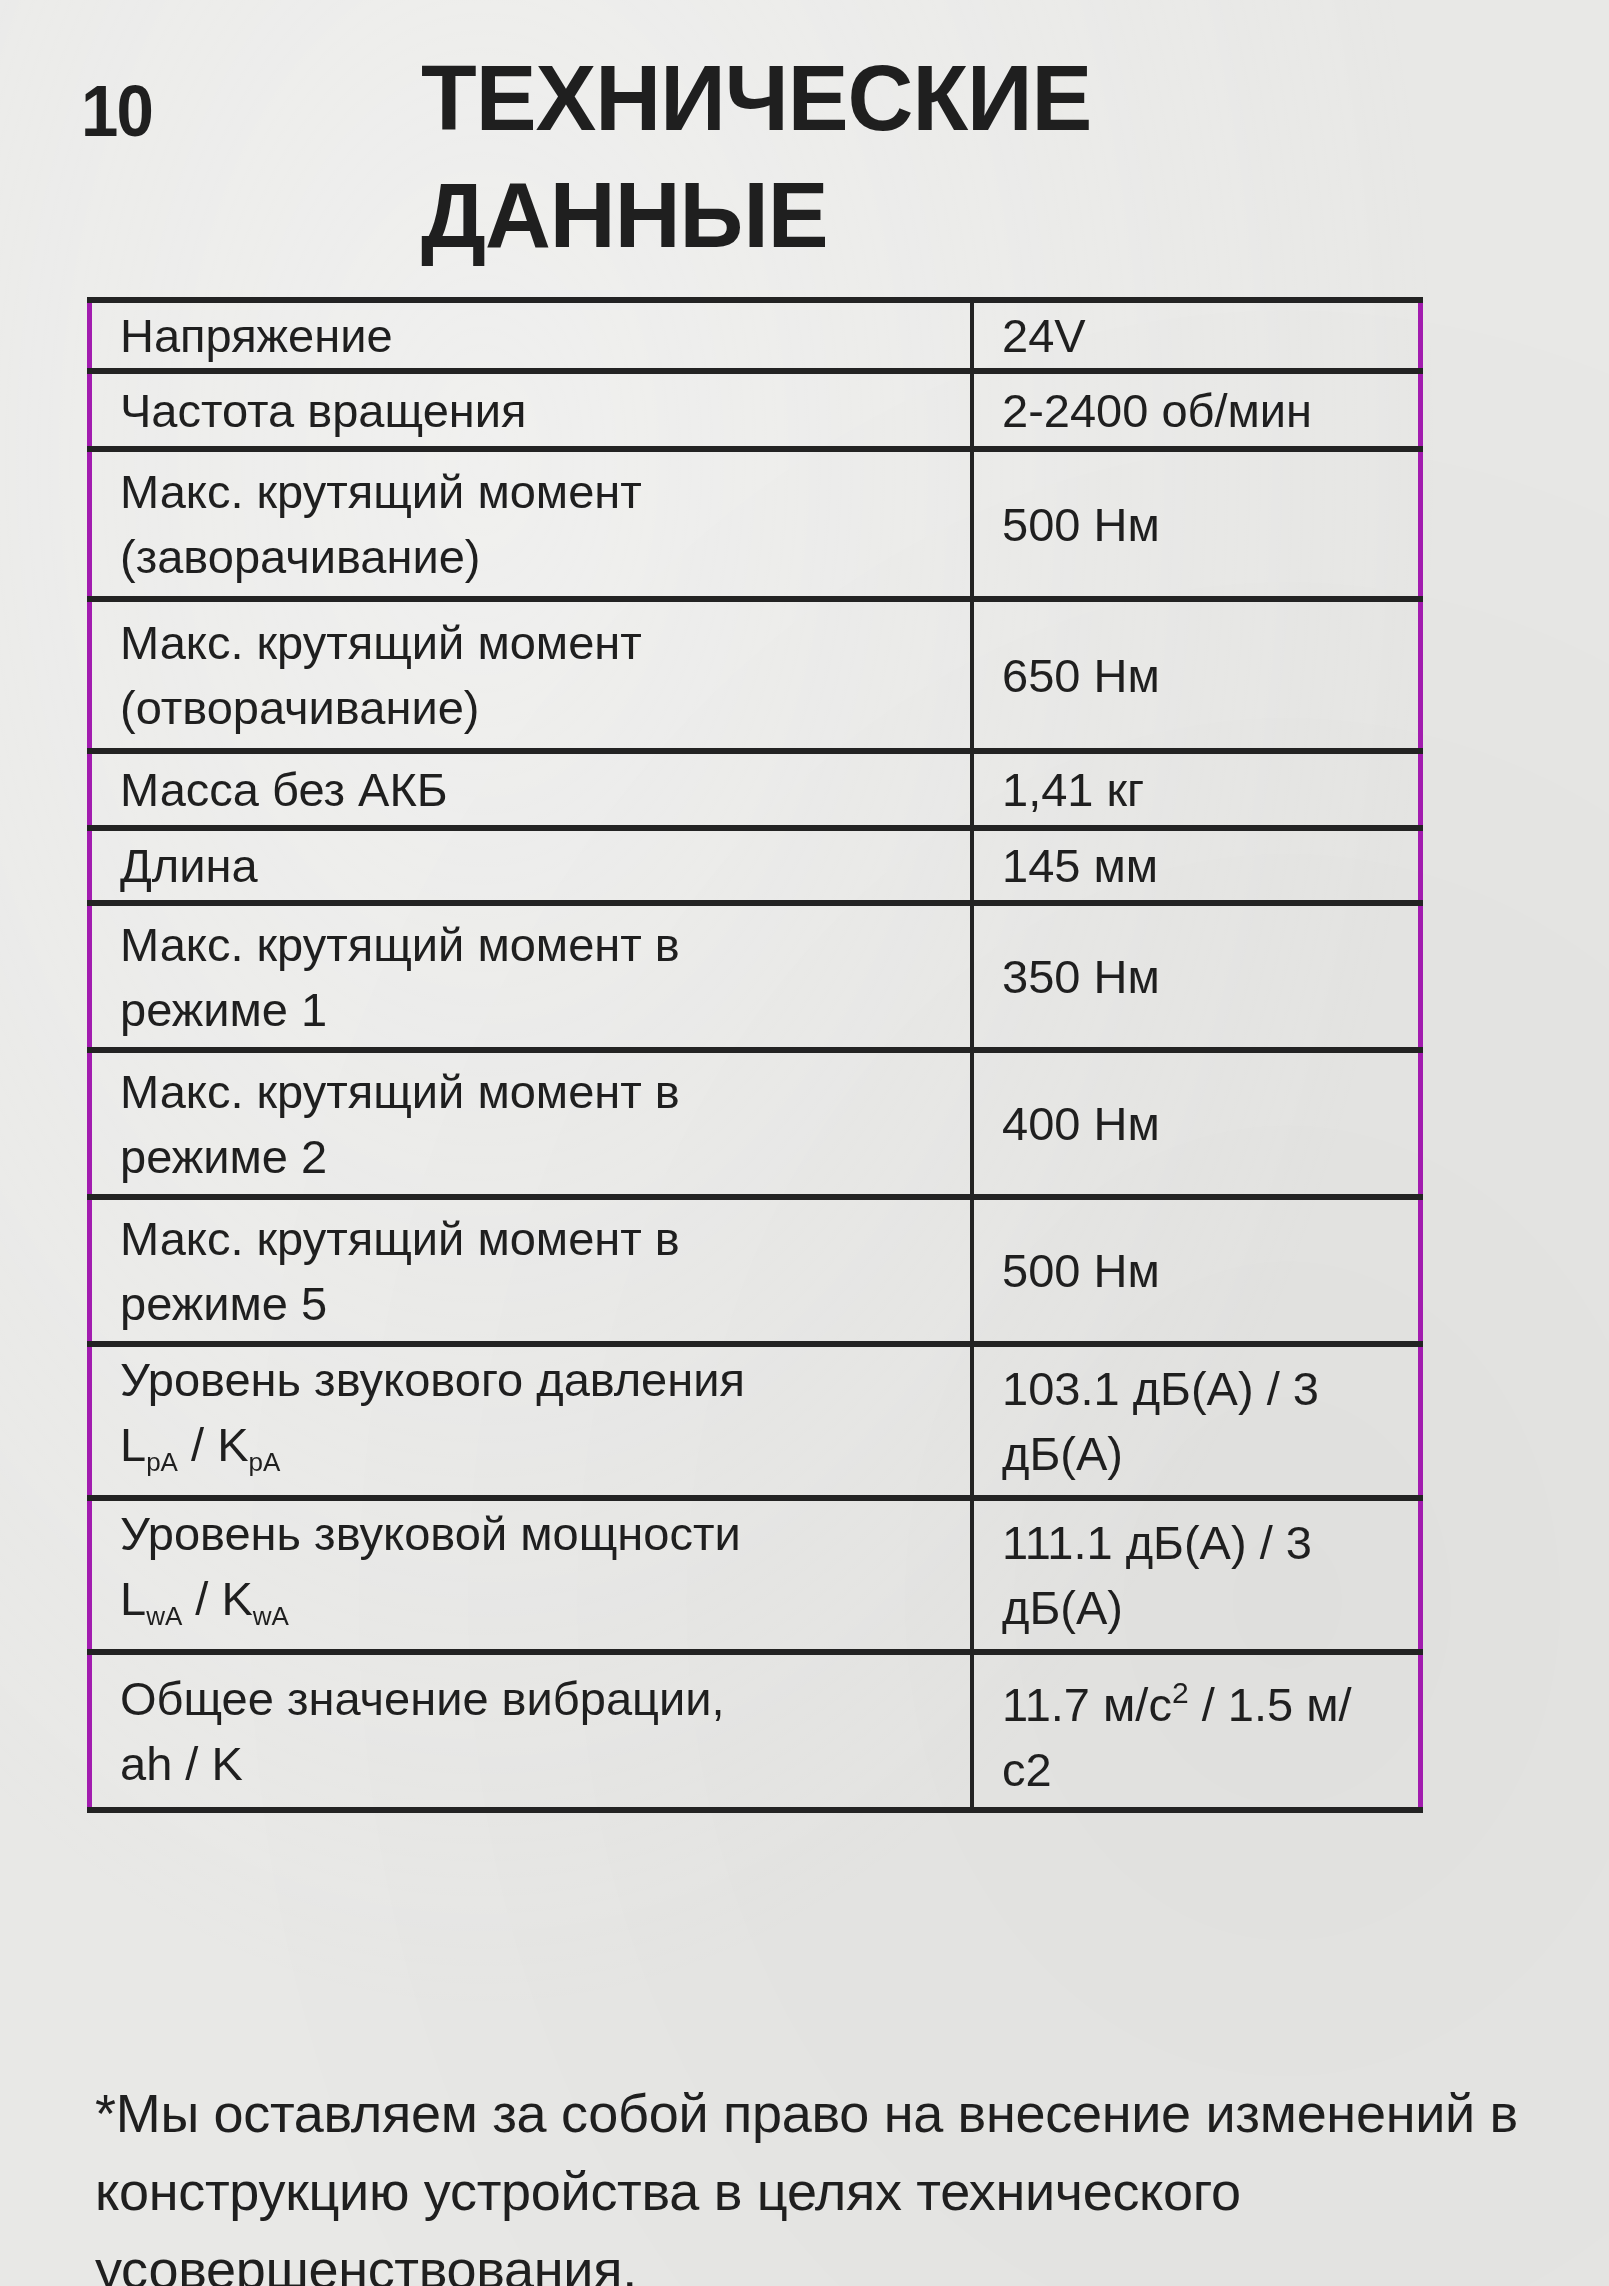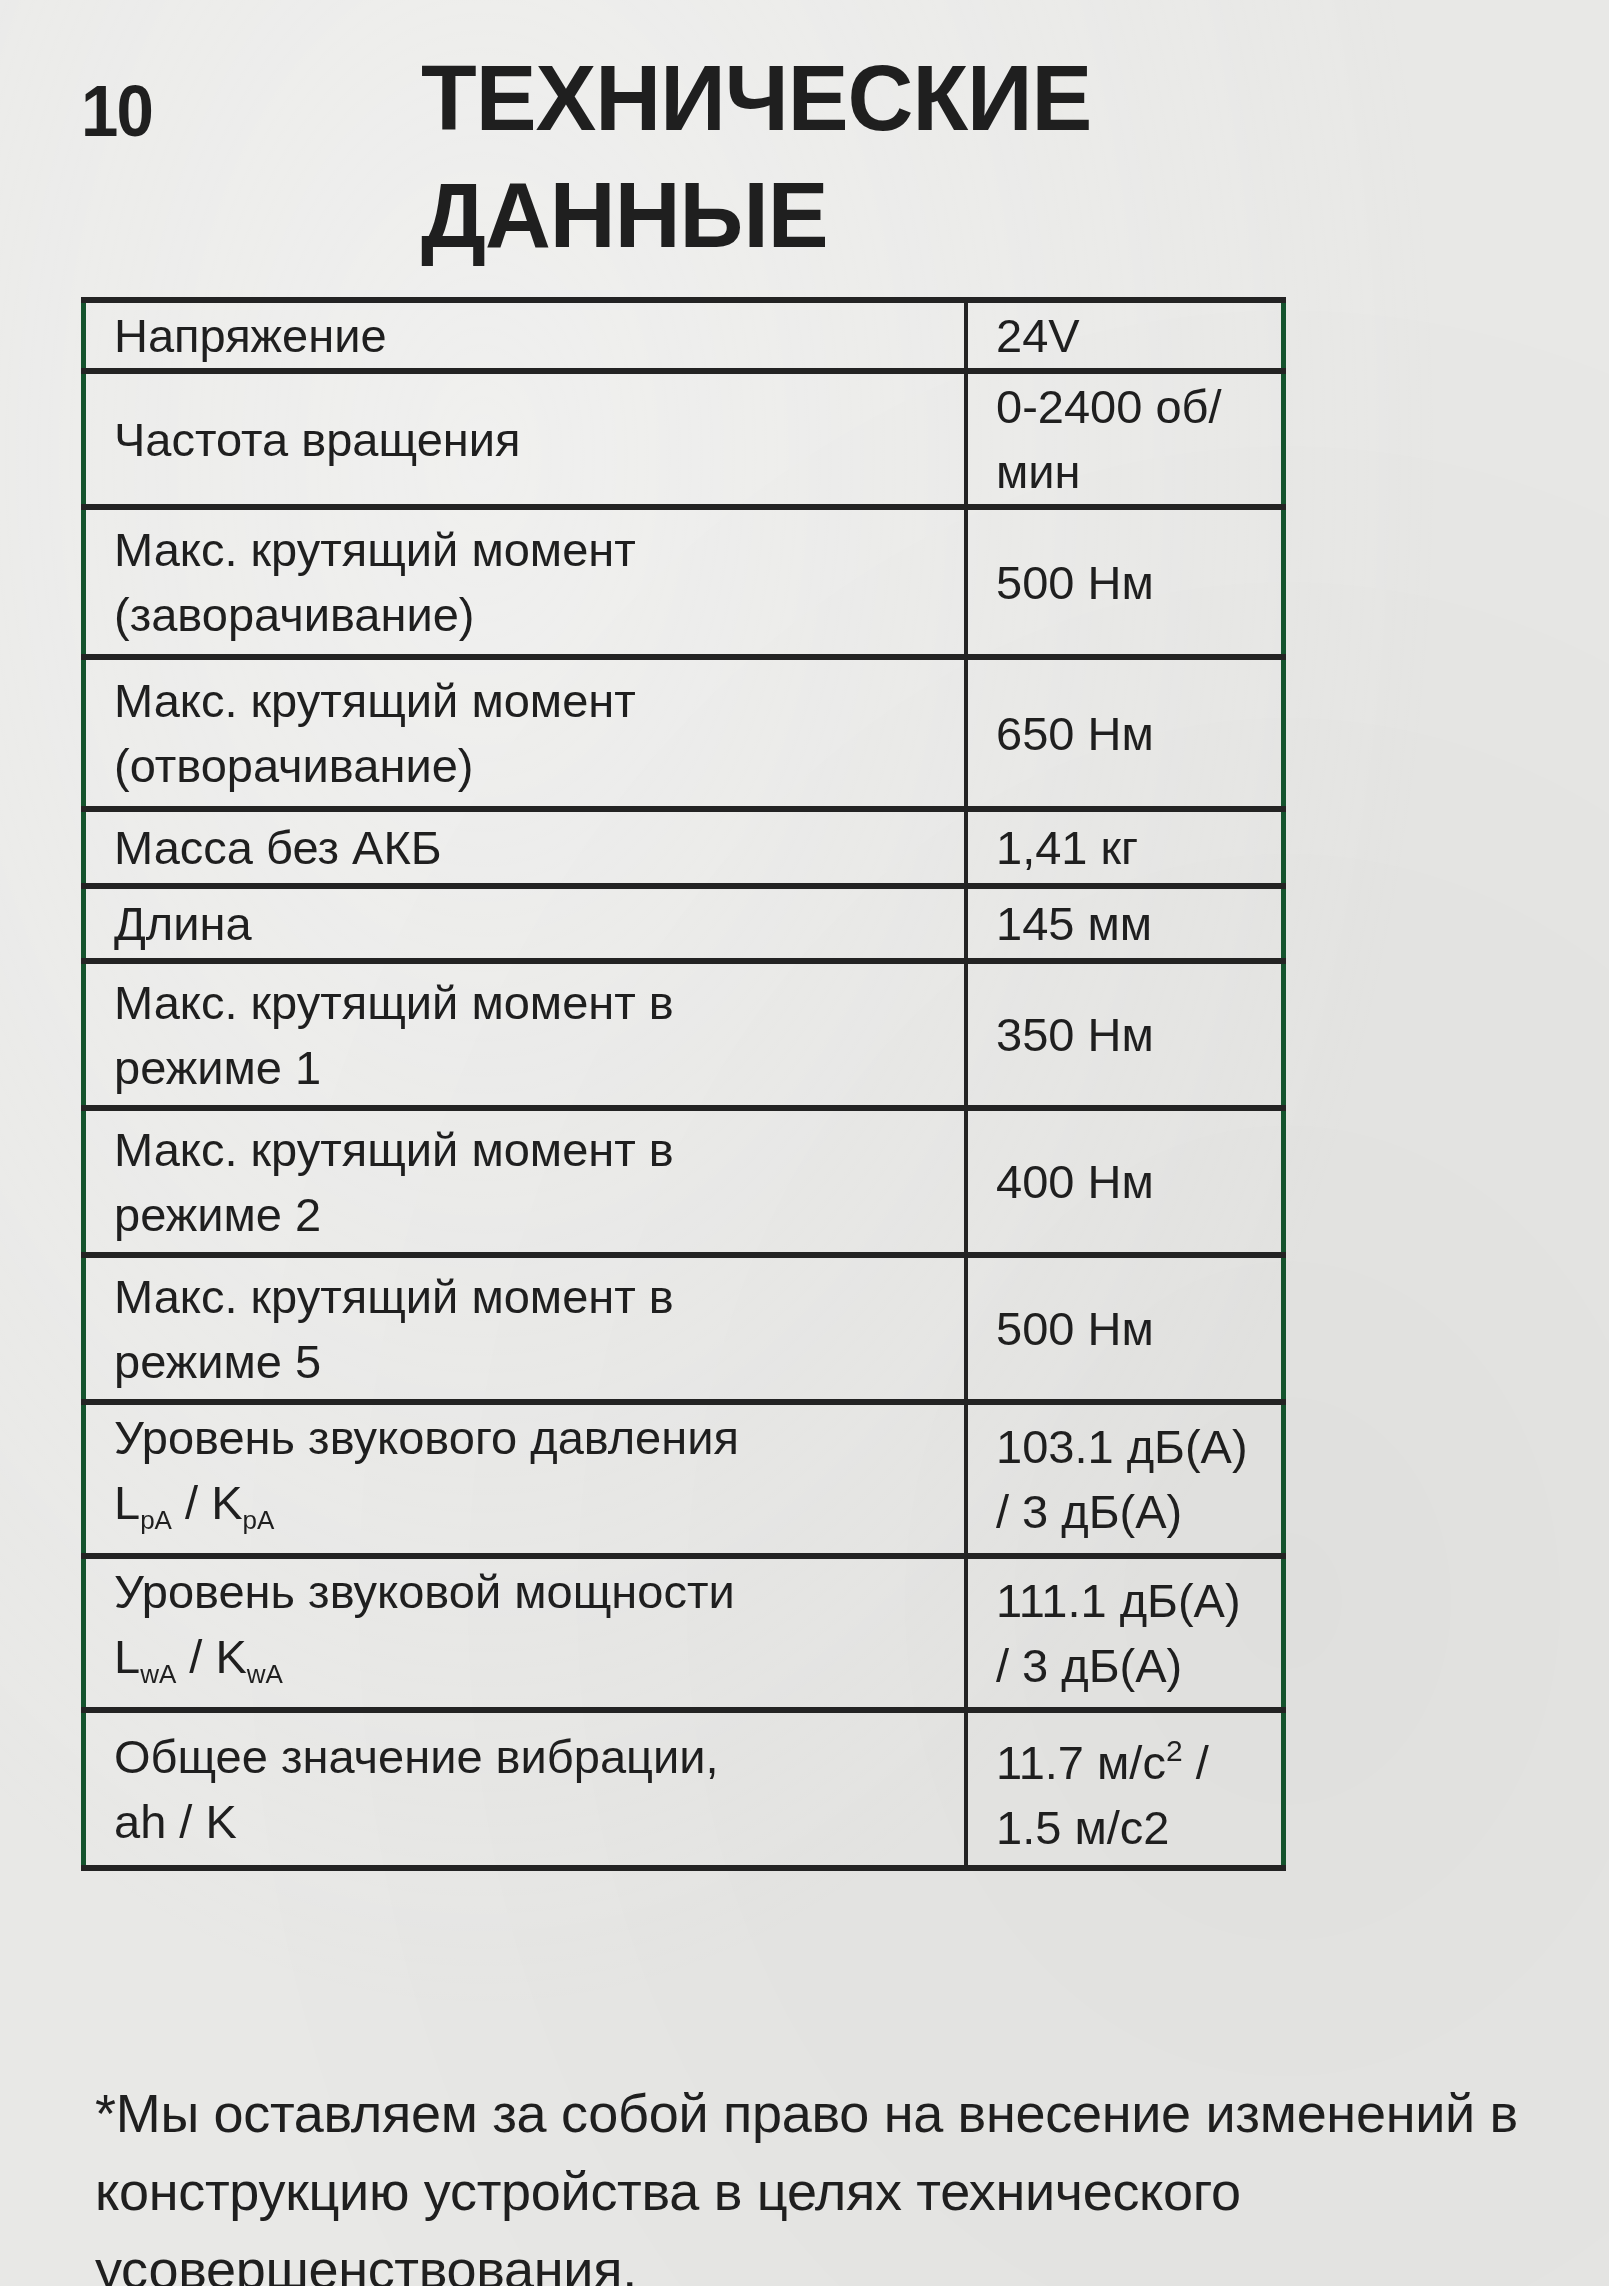--- a/index.html
+++ b/index.html
@@ -42,25 +42,25 @@
       line-height: 117px;
       letter-spacing: -1px;
       transform: scaleX(0.98);
       transform-origin: left top;
     }
     .page-title span {
       display: block;
     }
     .spec-table {
       position: absolute;
-      left: 81px;
+      left: 87px;
       top: 297px;
-      width: 1205px;
+      width: 1336px;
       border-collapse: collapse;
-      border: 5px solid #14532d;
+      border: 5px solid #a21caf;
       border-radius: 4px;
       table-layout: fixed;
     }
     .spec-table td {
       border-top: 6px solid #232323;
       border-bottom: 6px solid #232323;
       padding: 0 24px;
       font-size: 47px;
       line-height: 65px;
       vertical-align: middle;
@@ -109,21 +109,21 @@
   </h1>
 
   <table class="spec-table">
     <tbody>
       <tr class="row-h1">
         <td class="param">Напряжение</td>
         <td class="value">24V</td>
       </tr>
       <tr class="row-h2">
         <td class="param">Частота вращения</td>
-        <td class="value">0-2400 об/мин</td>
+        <td class="value">2-2400 об/мин</td>
       </tr>
       <tr class="row-h3" style="height:150px">
         <td class="param">
           <div>Макс. крутящий момент</div>
           <div>(заворачивание)</div>
         </td>
         <td class="value">500 Нм</td>
       </tr>
       <tr class="row-h3" style="height:152px">
         <td class="param">

